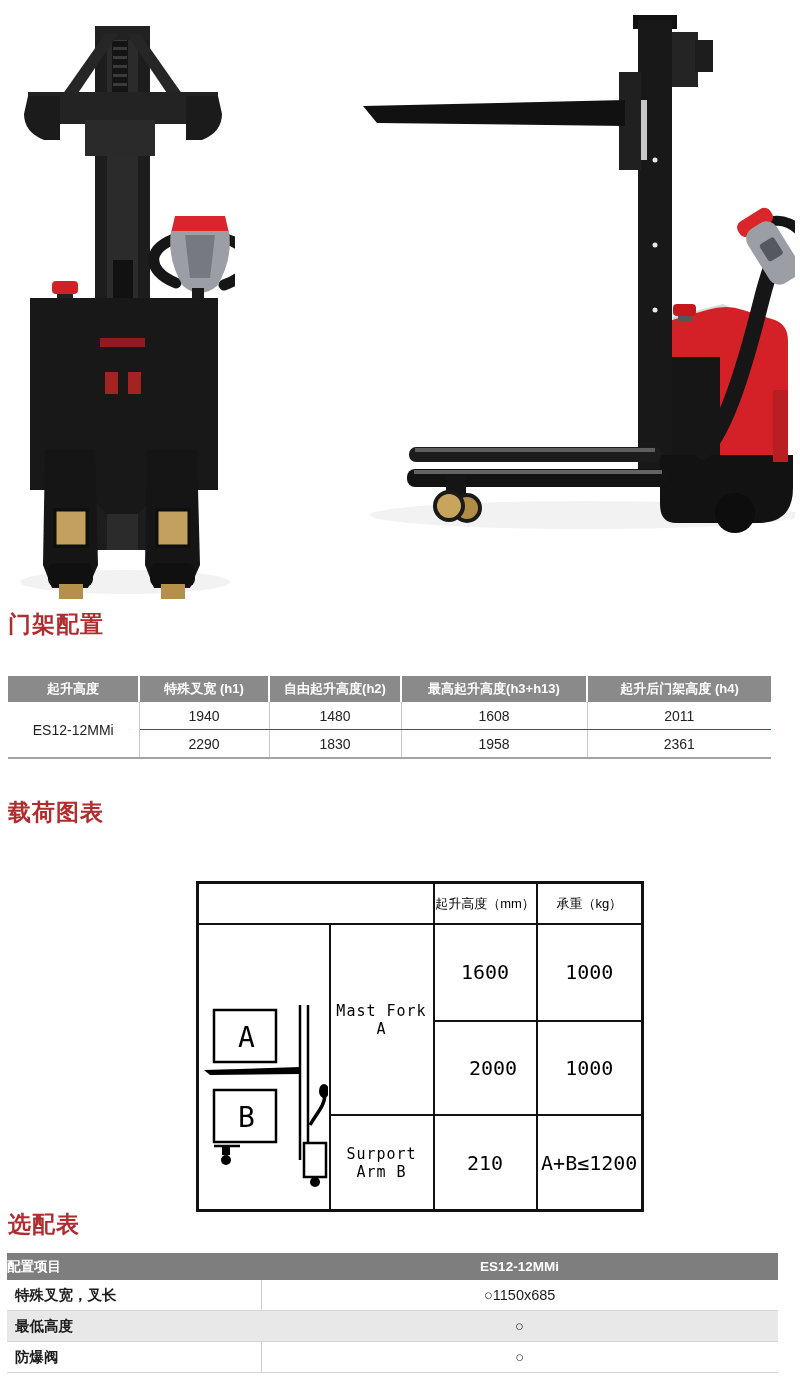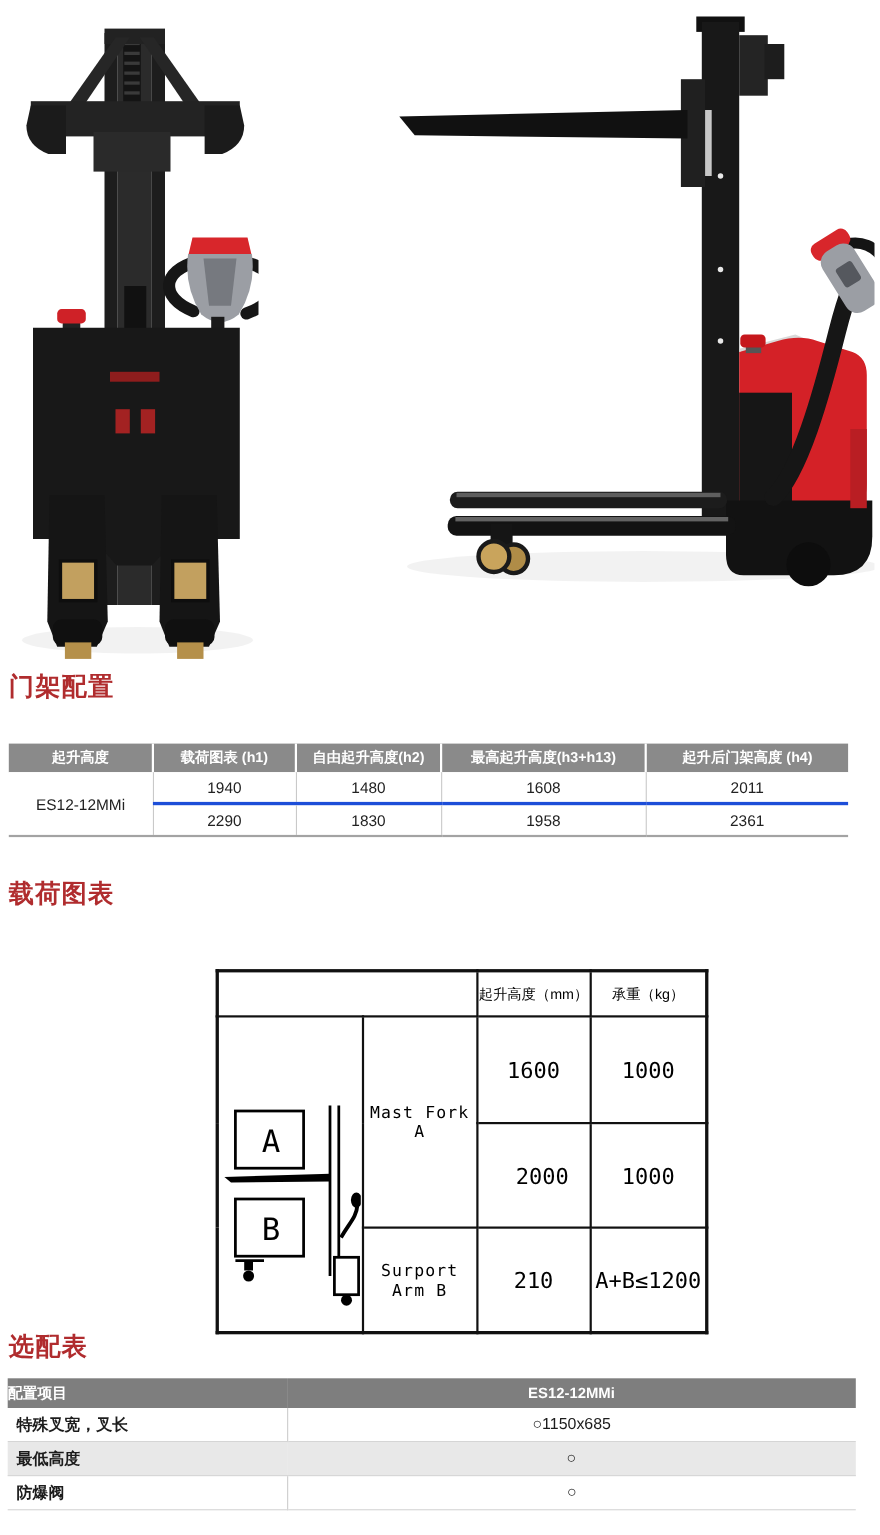--- a/index.html
+++ b/index.html
@@ -13,21 +13,21 @@
   #title-load { top:797px; }
   #title-options { top:1170px;margin-top:39px; }
 
   
   .spec-table { position:absolute; left:8px; top:676px; width:763px; border-collapse:collapse;
                 table-layout:fixed; text-align:center; }
   .spec-table th { background:#8a8a8a; color:#fff; font-weight:bold; font-size:13px; height:26px;
                    border-right:2px solid #fff; padding:0; }
   .spec-table th:last-child { border-right:none; }
   .spec-table td { background:#fff; color:#222; font-size:14px; height:27px;
-                   border-right:1px solid #c9c9c9; border-bottom:3px solid #1d4ed8; padding:0; }
+                   border-right:1px solid #c9c9c9; border-bottom:1px solid #1d4ed8; padding:0; }
   .spec-table td:last-child { border-right:none;text-align:center; }
   .spec-table tr:last-child td, .spec-table td.model { border-bottom:2px solid #a3a3a3; }
 
   
   .load-table { position:absolute; left:196px; top:881px; border-collapse:collapse;
                 table-layout:fixed; text-align:center; background:#fff; border:3px solid #111; }
   .load-table td { border:2px solid #111; padding:0; color:#000; }
   .load-table .lt-head { font-size:13px; height:39px;margin-left:20px; }
   .load-table .lt-num { font-family:"DejaVu Sans Mono", monospace; font-size:20px; }
   .load-table .lt-label { font-family:"DejaVu Sans Mono", monospace; font-size:15px; letter-spacing:1px; }
@@ -172,21 +172,21 @@
     <colgroup>
         <col style="width:131px">
         <col style="width:130px">
         <col style="width:132px">
         <col style="width:186px">
         <col style="width:184px">
       </colgroup>
     <tbody>
         <tr>
       <th>起升高度</th>
-      <th>载荷图表 (h1)</th>
+      <th>特殊叉宽 (h1)</th>
       <th>自由起升高度(h2)</th>
       <th>最高起升高度(h3+h13)</th>
       <th>起升后门架高度 (h4)</th>
     </tr>
     <tr>
       <td class="model" rowspan="2">ES12-12MMi</td>
       <td>1940</td>
       <td>1480</td>
       <td>1608</td>
       <td>2011</td>

